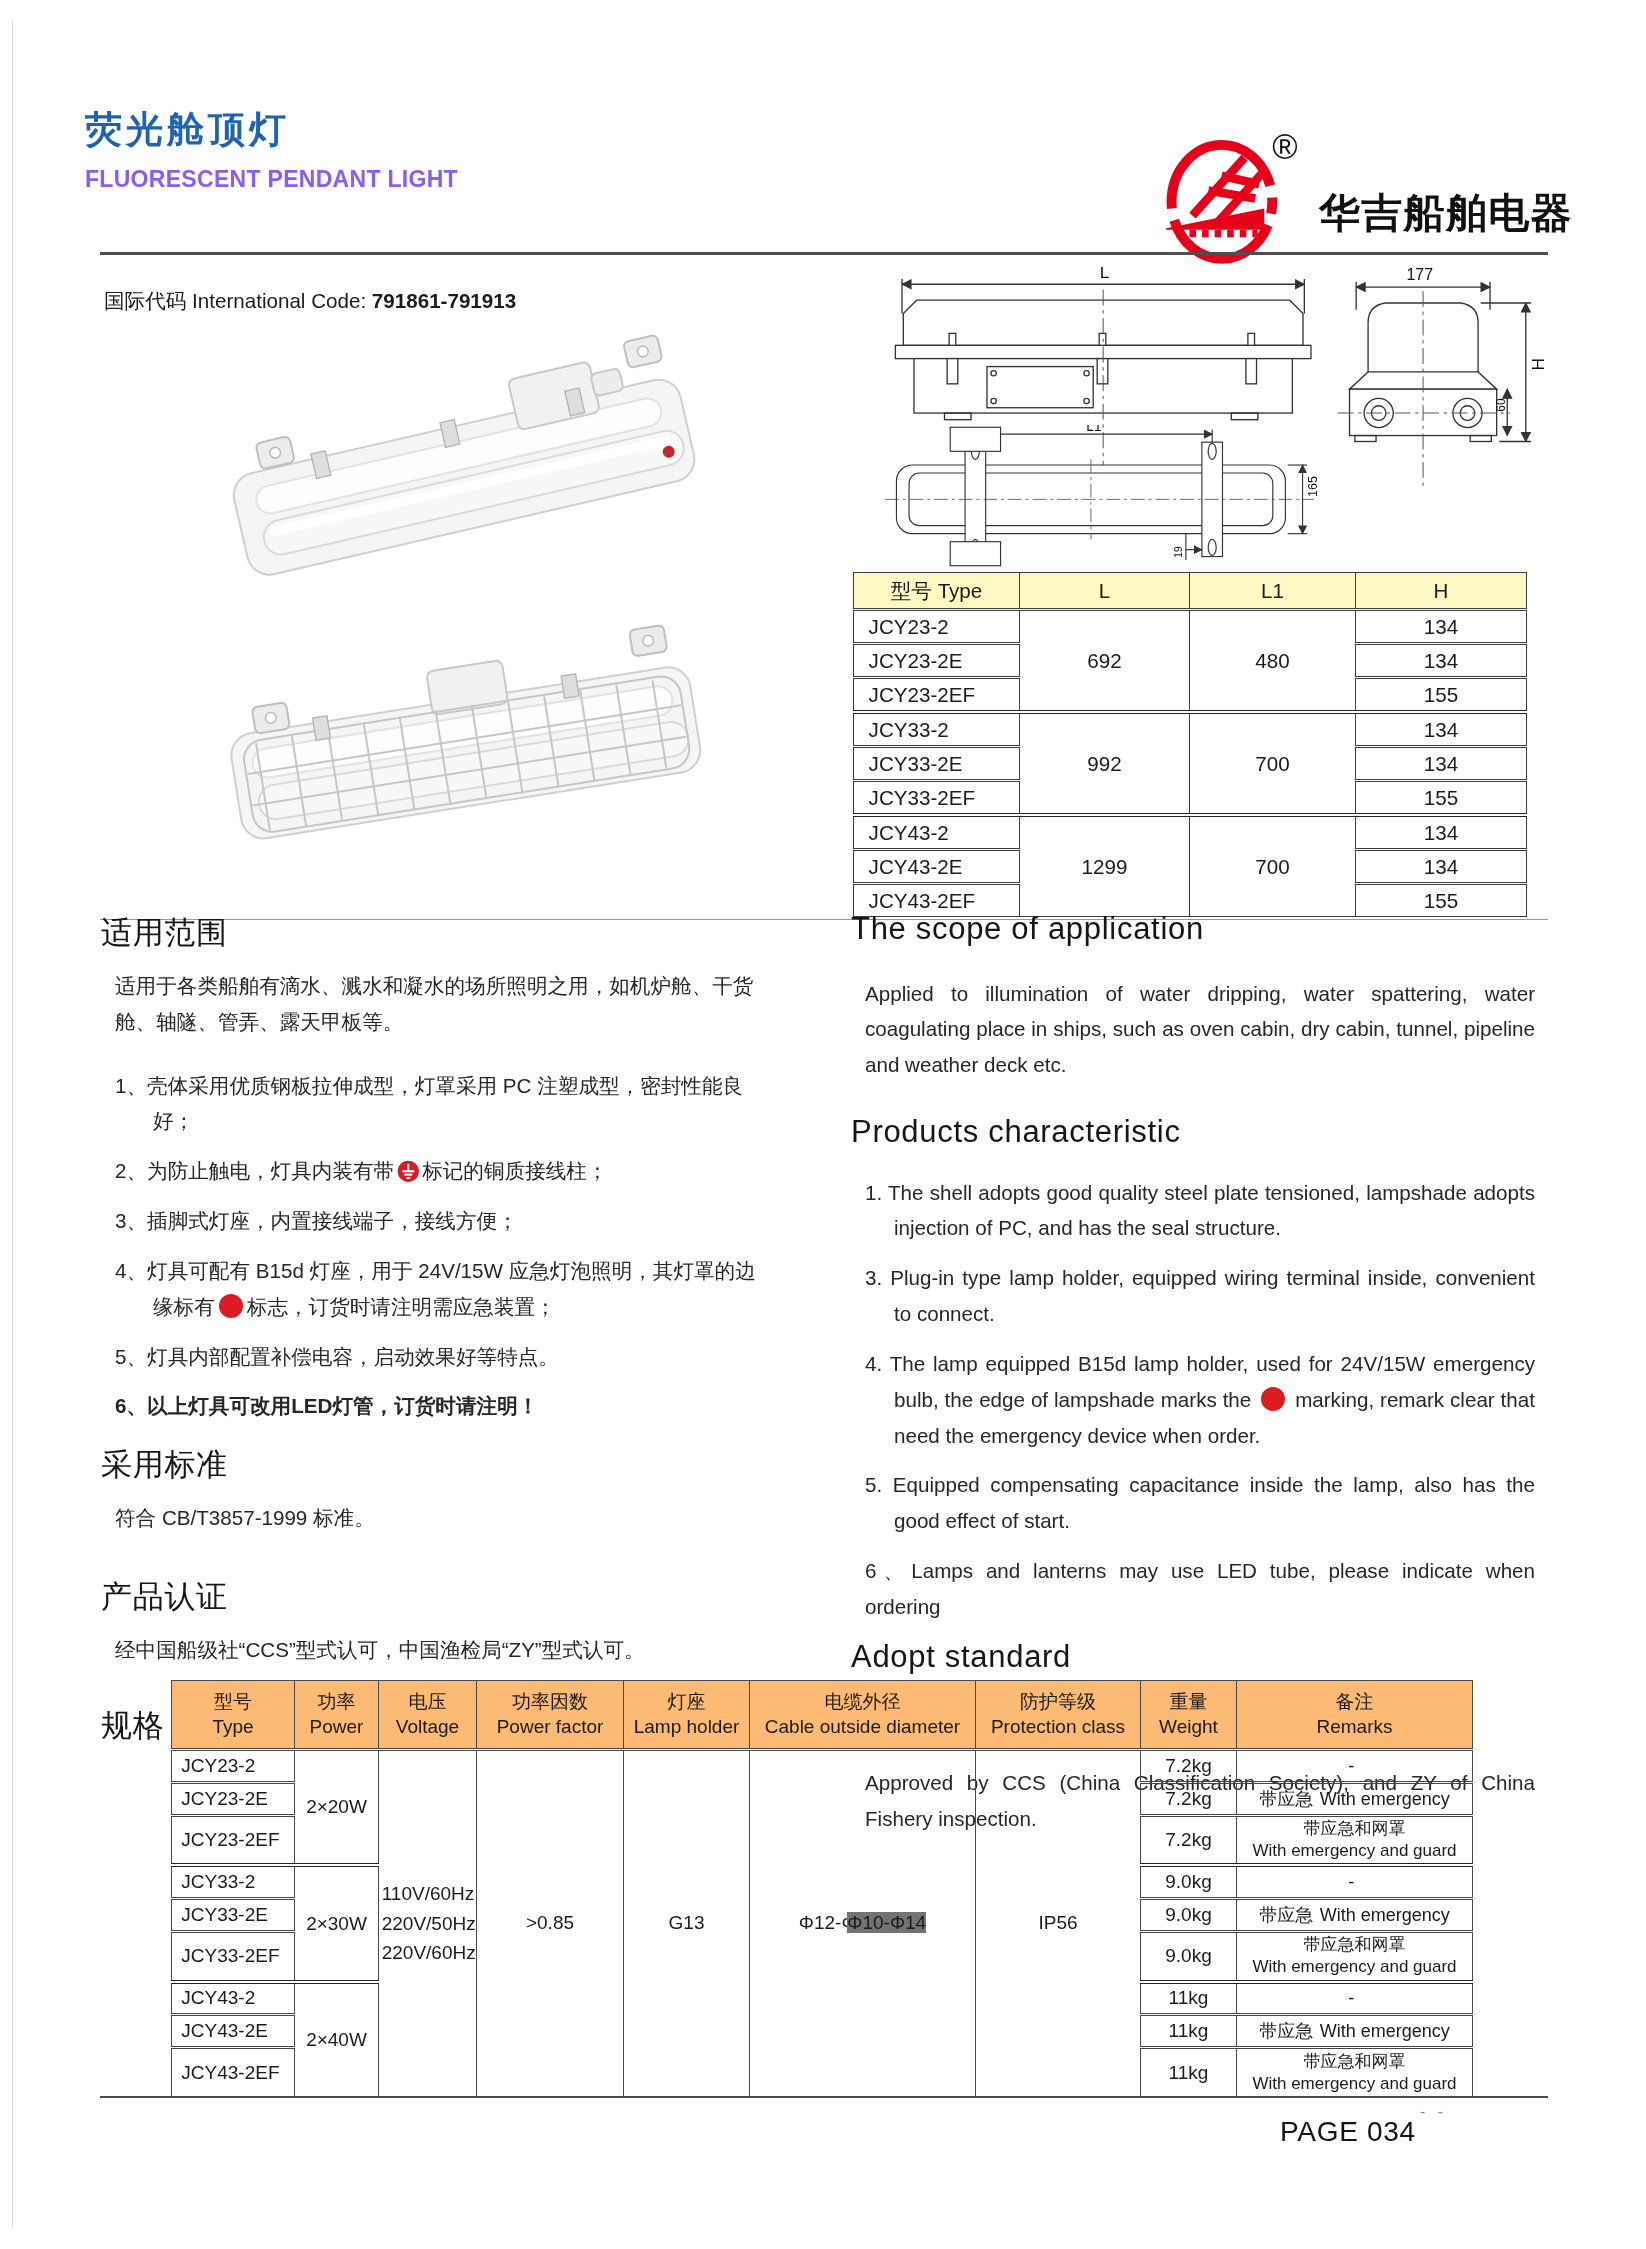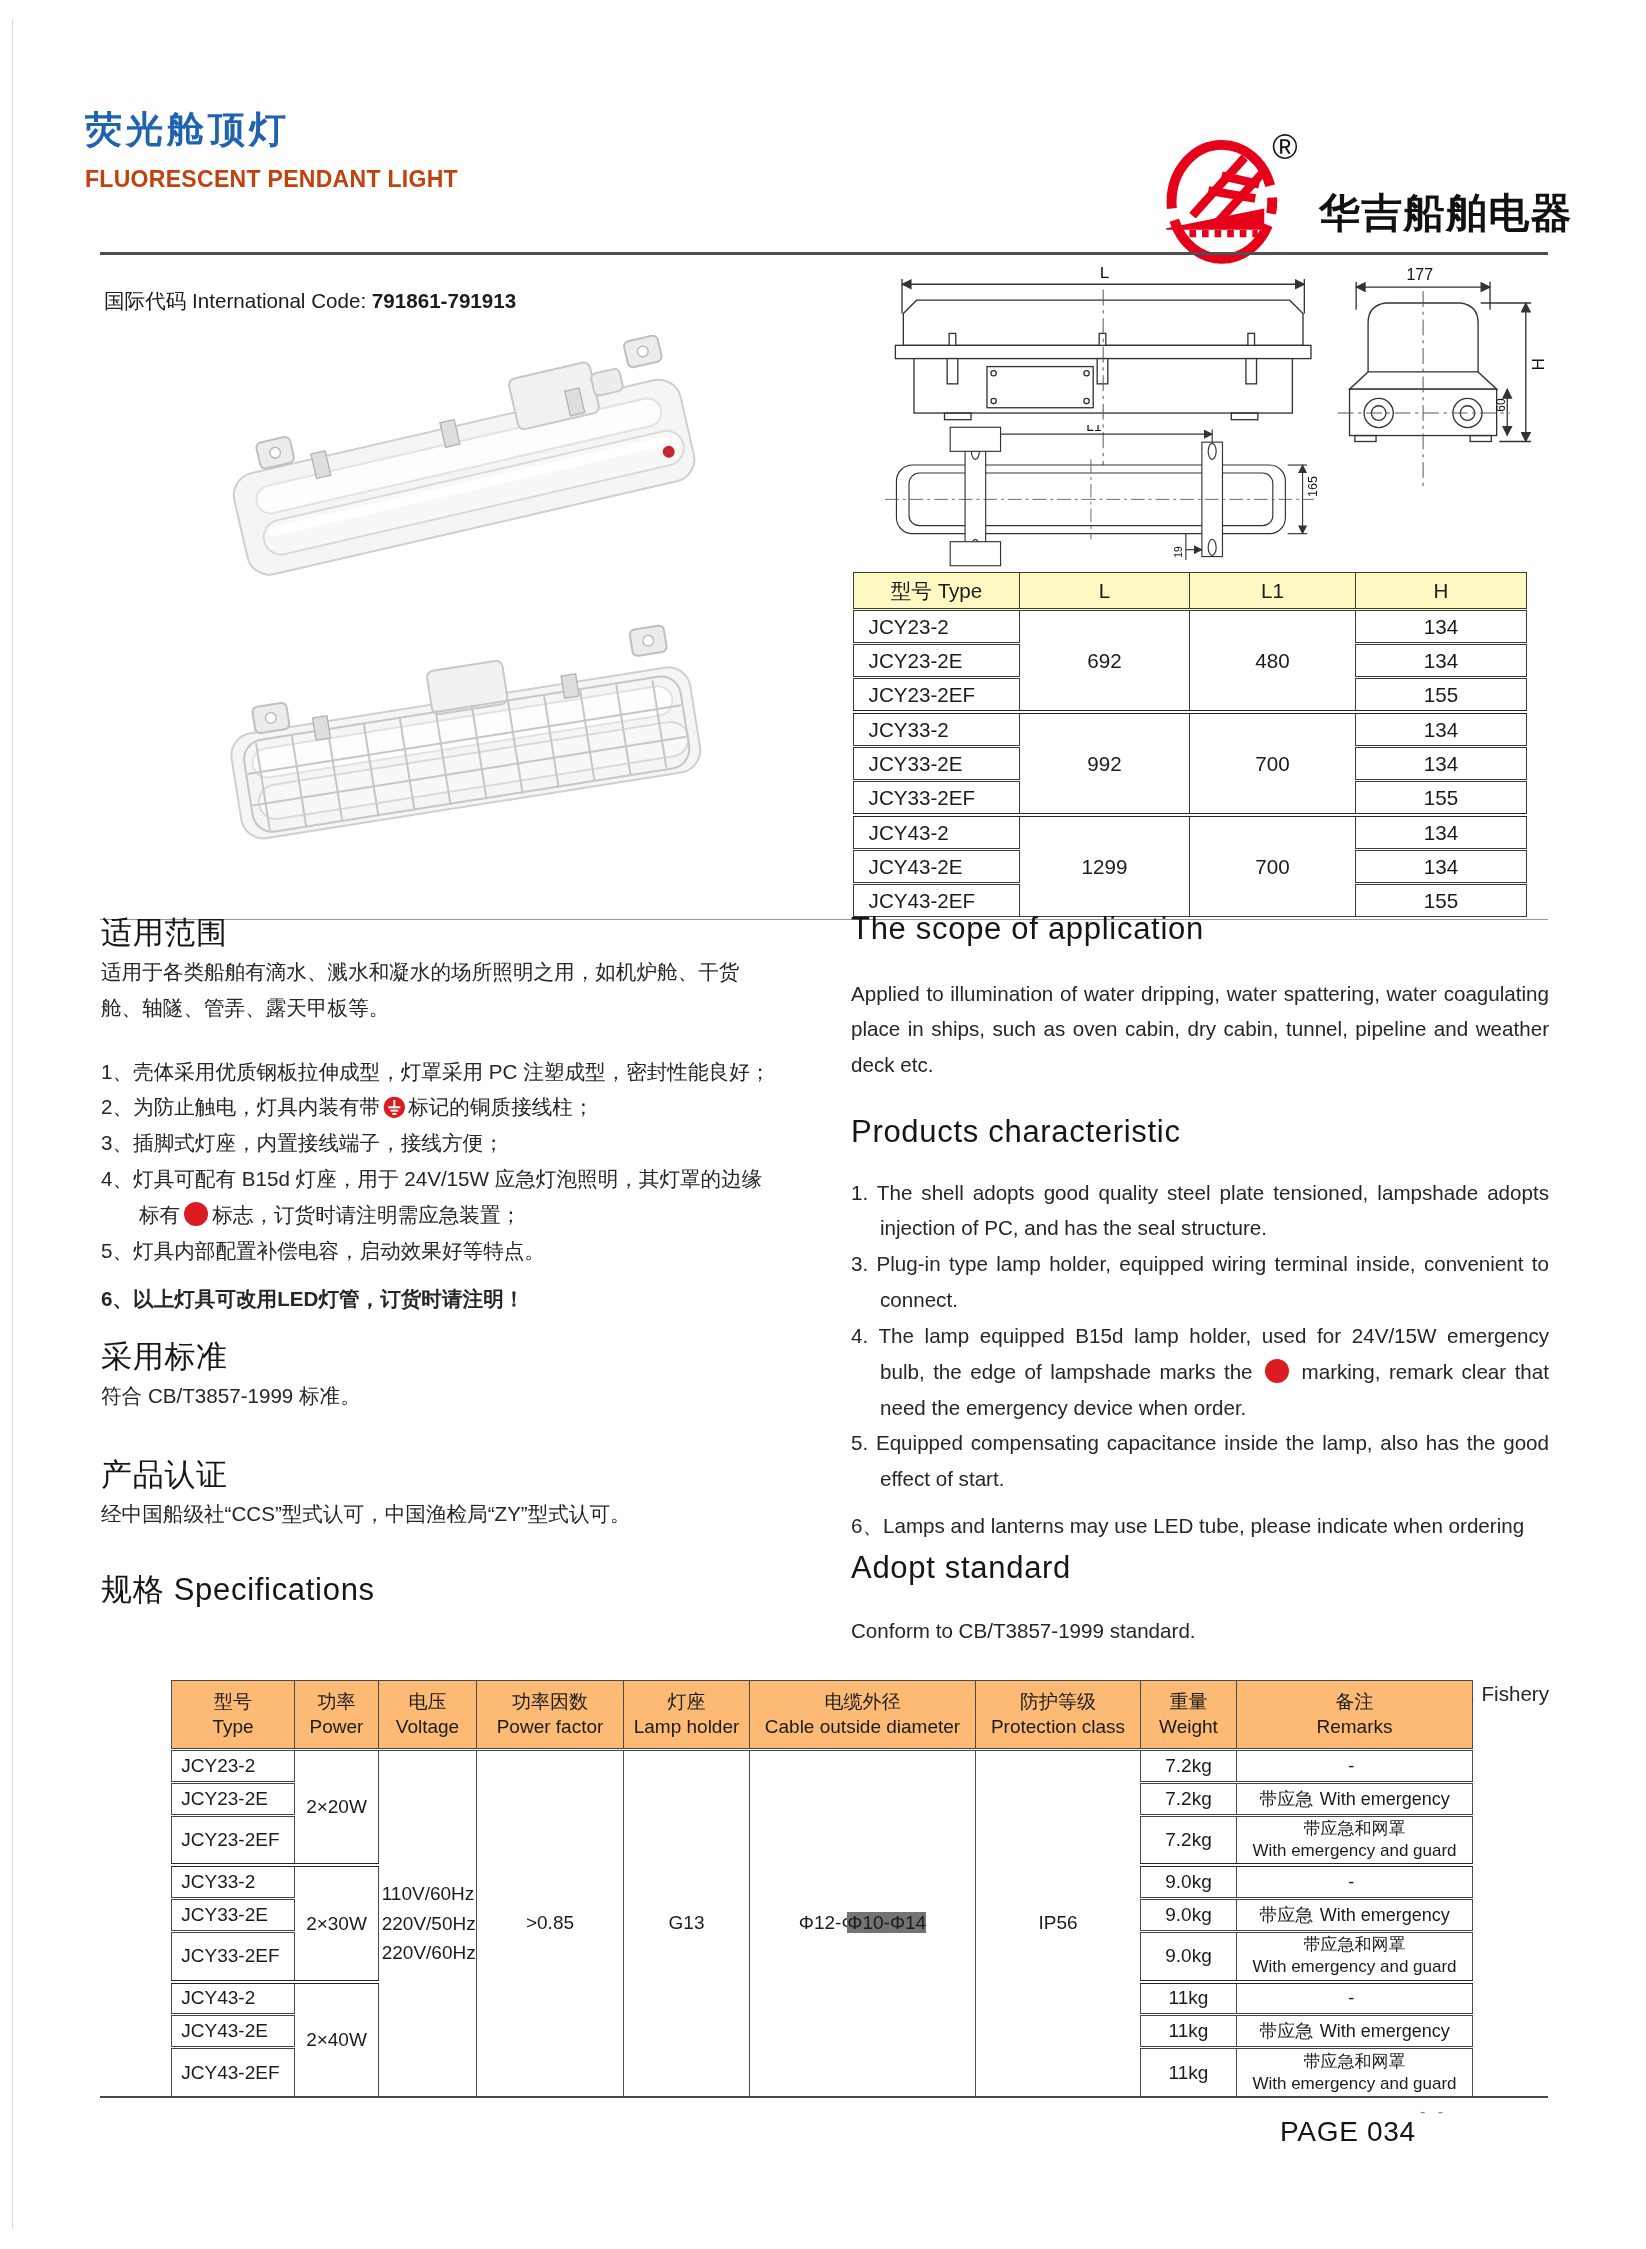--- a/index.html
+++ b/index.html
@@ -3,21 +3,21 @@
 <meta charset="utf-8">
 <style>
   html,body{margin:0;padding:0;background:#fff;}
   body{width:1647px;height:2250px;position:relative;font-family:"Liberation Sans",sans-serif;color:#222;}
   .page{position:absolute;inset:0;overflow:hidden;background:#fff;}
   .left-edge{position:absolute;left:12px;top:18.6px;height:2210px;width:1.3px;background:#dcdcdc;}
 
   
   .title-block{position:absolute;left:85px;top:105px;}
   .title-zh{font-size:37px;font-weight:bold;color:#1f63b0;letter-spacing:4px;}
-  .title-en{font-size:23px;font-weight:bold;color:#c2410c;margin-top:10.6px;letter-spacing:0.3px;}
+  .title-en{font-size:23px;font-weight:bold;color:#8b5cf6;margin-top:10.6px;letter-spacing:0.3px;}
   .logo-block{position:absolute;left:1154px;top:125px;display:flex;align-items:center;}
   .brand-text{font-size:41px;font-weight:bold;color:#111;letter-spacing:1.3px;margin-left:12px;margin-top:26.5px;}
   .header-rule{position:absolute;left:100px;top:252px;width:1448px;height:2.7px;background:#4f4f4f;}
 
   .int-code{position:absolute;left:104px;top:287px;font-size:20.6px;color:#1c1c1c;}
   .int-code b{font-weight:bold;}
 
   
   .photo{position:absolute;}
   .drawing{position:absolute;}
@@ -33,21 +33,21 @@
   .dim-table tr.gsep td{border-top:4px double #222;}
 
   
   .section-rule{position:absolute;left:100px;top:919px;width:1448px;height:1.3px;background:#9a9a9a;}
 
   
   .col{position:absolute;top:904px;}
   .col-left{left:101px;width:672px;}
   .col-right{left:851px;width:698px;}
   .col h2{font-size:31px;font-weight:normal;color:#161616;margin:0;letter-spacing:0.7px;}
-  .col p{font-size:20.6px;line-height:1.74;color:#262626;margin:0;}
+  .col p{font-size:20.6px;line-height:1.74;color:#262626;margin:14px;}
   .col-right p{text-align:justify;}
   .hang-zh{padding-left:38px;text-indent:-38px;}
   .hang-en{padding-left:29px;text-indent:-29px;}
   .mt-para{margin-top:33px;}
   .feat{margin-top:6.6px;}
   .item6-zh{font-weight:bold;font-size:22px;margin-top:12px !important;}
   .item6-en{font-size:22px;margin-top:10.6px !important;padding-left:0;text-indent:0;}
   .h-feat{margin-top:37px !important;}
   .h-std{margin-top:20px !important;}
   .h-cert{margin-top:40px !important;}

